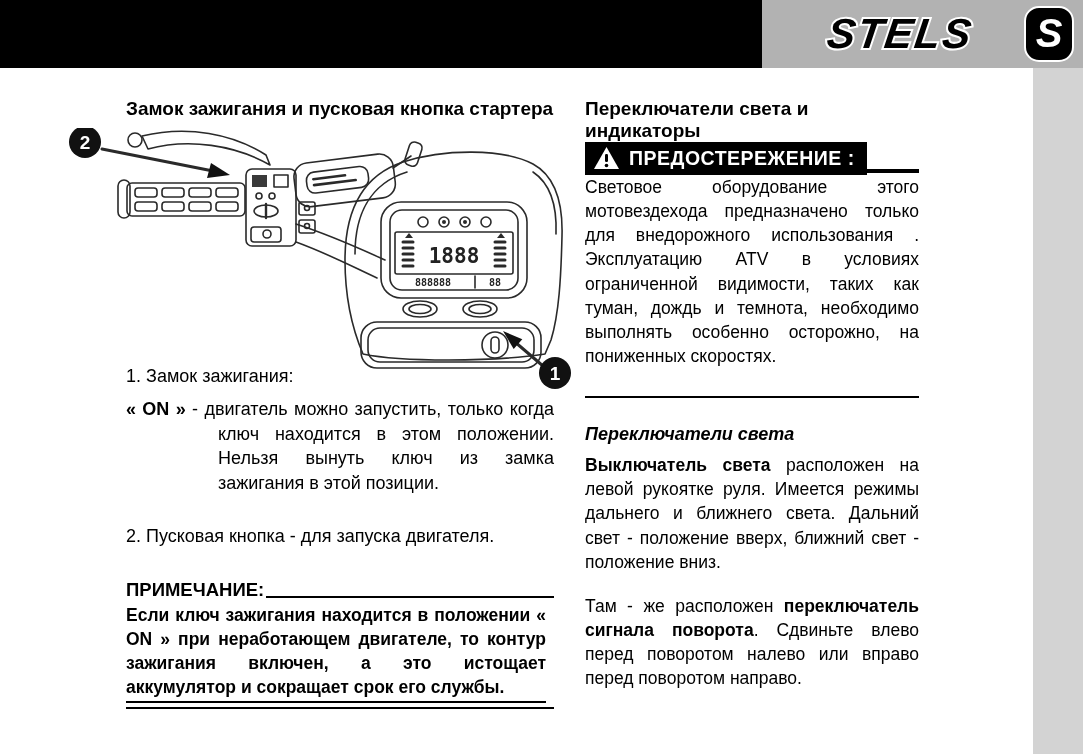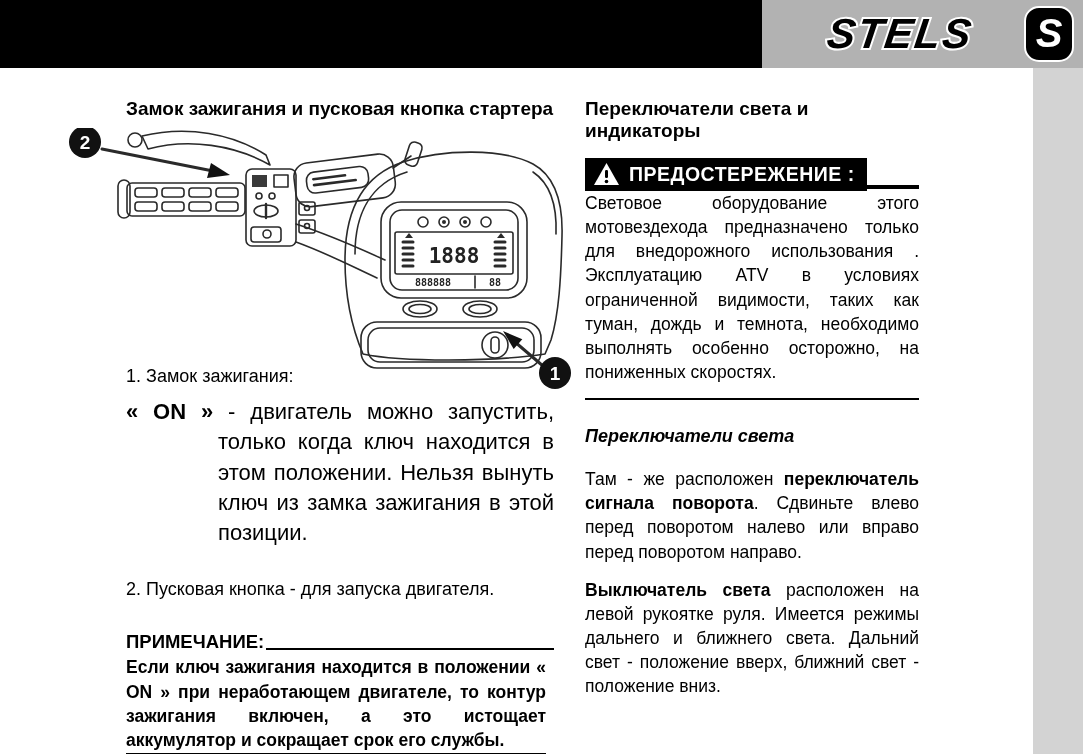--- a/index.html
+++ b/index.html
@@ -27,41 +27,41 @@
   .col-right h2.sect { margin-top:30px; }
   h3.sub { font-size:18px; font-weight:bold; margin:26px 0 8px 0;font-style:italic; }
 
   p.body { font-size:17.5px; line-height:1.38; text-align:justify; margin:0 0 14px 0; }
 
   
   figure.fig { margin:8px 0 -34px -63px; width:510px; height:264px; }
 
   
   .num-item { font-size:18px; line-height:1.38; margin:6px 0 6px 0; }
-  .def { font-size:22px; line-height:1.38; text-align:justify;
+  .def { font-size:18px; line-height:1.38; text-align:justify;
          padding-left:92px; text-indent:-92px; margin:8px 0 0 0; }
   .term { font-weight:bold; }
 
   
   .note-label-row { display:flex; align-items:flex-end; margin-top:30px;justify-content:flex-end; }
   .note-label { font-size:18.5px; font-weight:bold; white-space:nowrap; }
   .fill-line  { flex:1; border-bottom:2px solid #000; margin-bottom:3px; margin-left:2px; }
   .note-text  { font-size:17.5px; font-weight:bold; line-height:1.38; text-align:justify;
                 margin:2px 8px 0 0; border-bottom:2px solid #000; padding-bottom:1px; }
   .note-rule  { border-top:2px solid #000; margin-top:4px; }
 
   
-  .warn-row { display:flex; align-items:flex-end; margin-top:16px; }
+  .warn-row { display:flex; align-items:flex-end; }
   .warn-box {
     display:inline-flex; align-items:center; gap:9px;
     background:#000; color:#fff; font-weight:bold; font-size:19.5px;
     padding:4px 12px 5px 8px; letter-spacing:0.5px; white-space:nowrap;
   }
   .warn-underline { flex:1; border-bottom:4px solid #000; margin-bottom:2px; }
-  .warn-para { margin-top:10px; border-bottom:2px solid #000; padding-bottom:14px; margin-bottom:0; }
+  .warn-para { margin-top:10px; border-bottom:2px solid #000; padding-bottom:28px; margin-bottom:0; }
 
   .after-warn { margin-top:24px; }
   .seg-digits { font-family:"DejaVu Sans Mono",monospace; font-weight:bold; }
 </style>
 </head>
 <body>
 
 <div class="page">
 
   <div class="topbar"></div>
@@ -216,21 +216,21 @@
           </svg>
           <span>ПРЕДОСТЕРЕЖЕНИЕ :</span>
         </span>
         <span class="warn-underline"></span>
       </div>
 
       <p class="body warn-para">Световое оборудование этого мотовездехода предназначено только для внедорожного использования . Эксплуатацию ATV в условиях ограниченной видимости, таких как туман, дождь и темнота, необходимо выполнять особенно осторожно, на пониженных скоростях.</p>
 
       <h3 class="sub after-warn">Переключатели света</h3>
 
+      <p class="body"><b>Выключатель света</b><span> расположен на левой рукоятке руля.  Имеется режимы дальнего и ближнего света. Дальний свет - положение вверх, ближний свет - положение вниз.</span></p>
+
       <p class="body" style="margin-top:20px;"><span>Там - же расположен </span><b>переключатель сигнала поворота</b><span>. Сдвиньте влево перед поворотом налево или вправо перед поворотом направо.</span></p>
-
-      <p class="body"><b>Выключатель света</b><span> расположен на левой рукоятке руля.  Имеется режимы дальнего и ближнего света. Дальний свет - положение вверх, ближний свет - положение вниз.</span></p>
 
 
     </section>
 
   </div>
 </div>
 
 </body></html>

